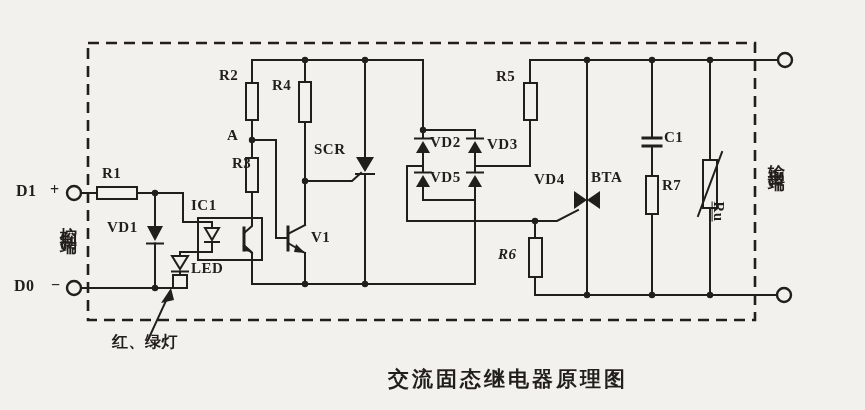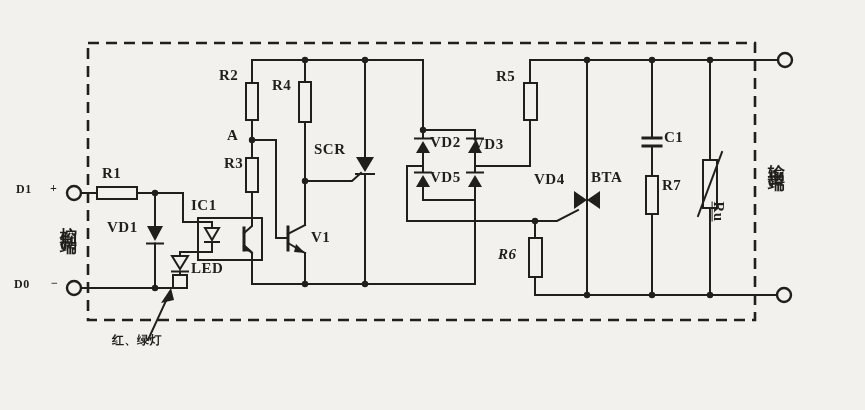--- a/index.html
+++ b/index.html
@@ -17,21 +17,21 @@
   .wt{stroke:var(--ink);stroke-width:3;fill:none;stroke-linecap:square;}
   .f{fill:var(--ink);stroke:none;}
   .box{fill:var(--paper);stroke:var(--ink);stroke-width:2;}
   .dot{fill:var(--ink);stroke:none;}
   .term{fill:var(--paper);stroke:var(--ink);stroke-width:2.4;}
   .dash{fill:none;stroke:var(--ink);stroke-width:2.6;stroke-dasharray:11 7;}
   .lbl{
     position:absolute;color:var(--ink);font-weight:bold;font-size:15px;
     line-height:1;white-space:nowrap;letter-spacing:.5px;
   }
-  .lbl-lg{font-size:12px;}
+  .lbl-lg{font-size:16px;}
   .vlbl{
     position:absolute;color:var(--ink);font-weight:bold;font-size:17px;
     writing-mode:vertical-rl;text-orientation:upright;letter-spacing:5px;
     line-height:1;
   }
   .rot{transform:rotate(90deg);transform-origin:center;text-decoration:underline;}
   .title{
     position:absolute;color:var(--ink);font-weight:bold;font-size:21px;
     letter-spacing:3px;white-space:nowrap;
   }
@@ -228,29 +228,30 @@
   <span class="lbl lbl-lg" style="left:51px;top:277px;">−</span>
   <span class="vlbl" style="left:60px;top:213px;">控制端</span>
   <span class="vlbl" style="left:768px;top:150px;">输出端</span>
 
   <span class="lbl" style="left:102px;top:166px;">R1</span>
   <span class="lbl" style="left:107px;top:220px;">VD1</span>
   <span class="lbl" style="left:191px;top:198px;">IC1</span>
   <span class="lbl" style="left:191px;top:261px;">LED</span>
   <span class="lbl" style="left:227px;top:128px;">A</span>
   <span class="lbl" style="left:219px;top:68px;">R2</span>
-  <span class="lbl" style="left:224px;top:156px;">R3</span>
+  <span class="lbl" style="left:232px;top:156px;">R3</span>
   <span class="lbl" style="left:272px;top:78px;">R4</span>
   <span class="lbl" style="left:311px;top:230px;">V1</span>
   <span class="lbl" style="left:314px;top:142px;">SCR</span>
   <span class="lbl" style="left:430px;top:135px;">VD2</span>
-  <span class="lbl" style="left:473px;top:137px;">VD3</span>
+  <span class="lbl" style="left:487px;top:137px;">VD3</span>
   <span class="lbl" style="left:430px;top:170px;">VD5</span>
   <span class="lbl" style="left:487px;top:172px;margin-left:47px;">VD4</span>
   <span class="lbl" style="left:496px;top:69px;">R5</span>
   <span class="lbl" style="left:498px;top:247px;font-style:italic;">R6</span>
   <span class="lbl" style="left:591px;top:170px;">BTA</span>
   <span class="lbl" style="left:664px;top:130px;">C1</span>
   <span class="lbl" style="left:662px;top:178px;font-family:Liberation Serif, serif;">R7</span>
   <span class="lbl rot" style="left:708px;top:204px;">Ru</span>
 
   <span class="lbl lbl-lg" style="left:112px;top:334px;">红、绿灯</span>
+  <span class="title" style="left:388px;top:365px;">交流固态继电器原理图</span>
 </div>
 
 </body></html>

